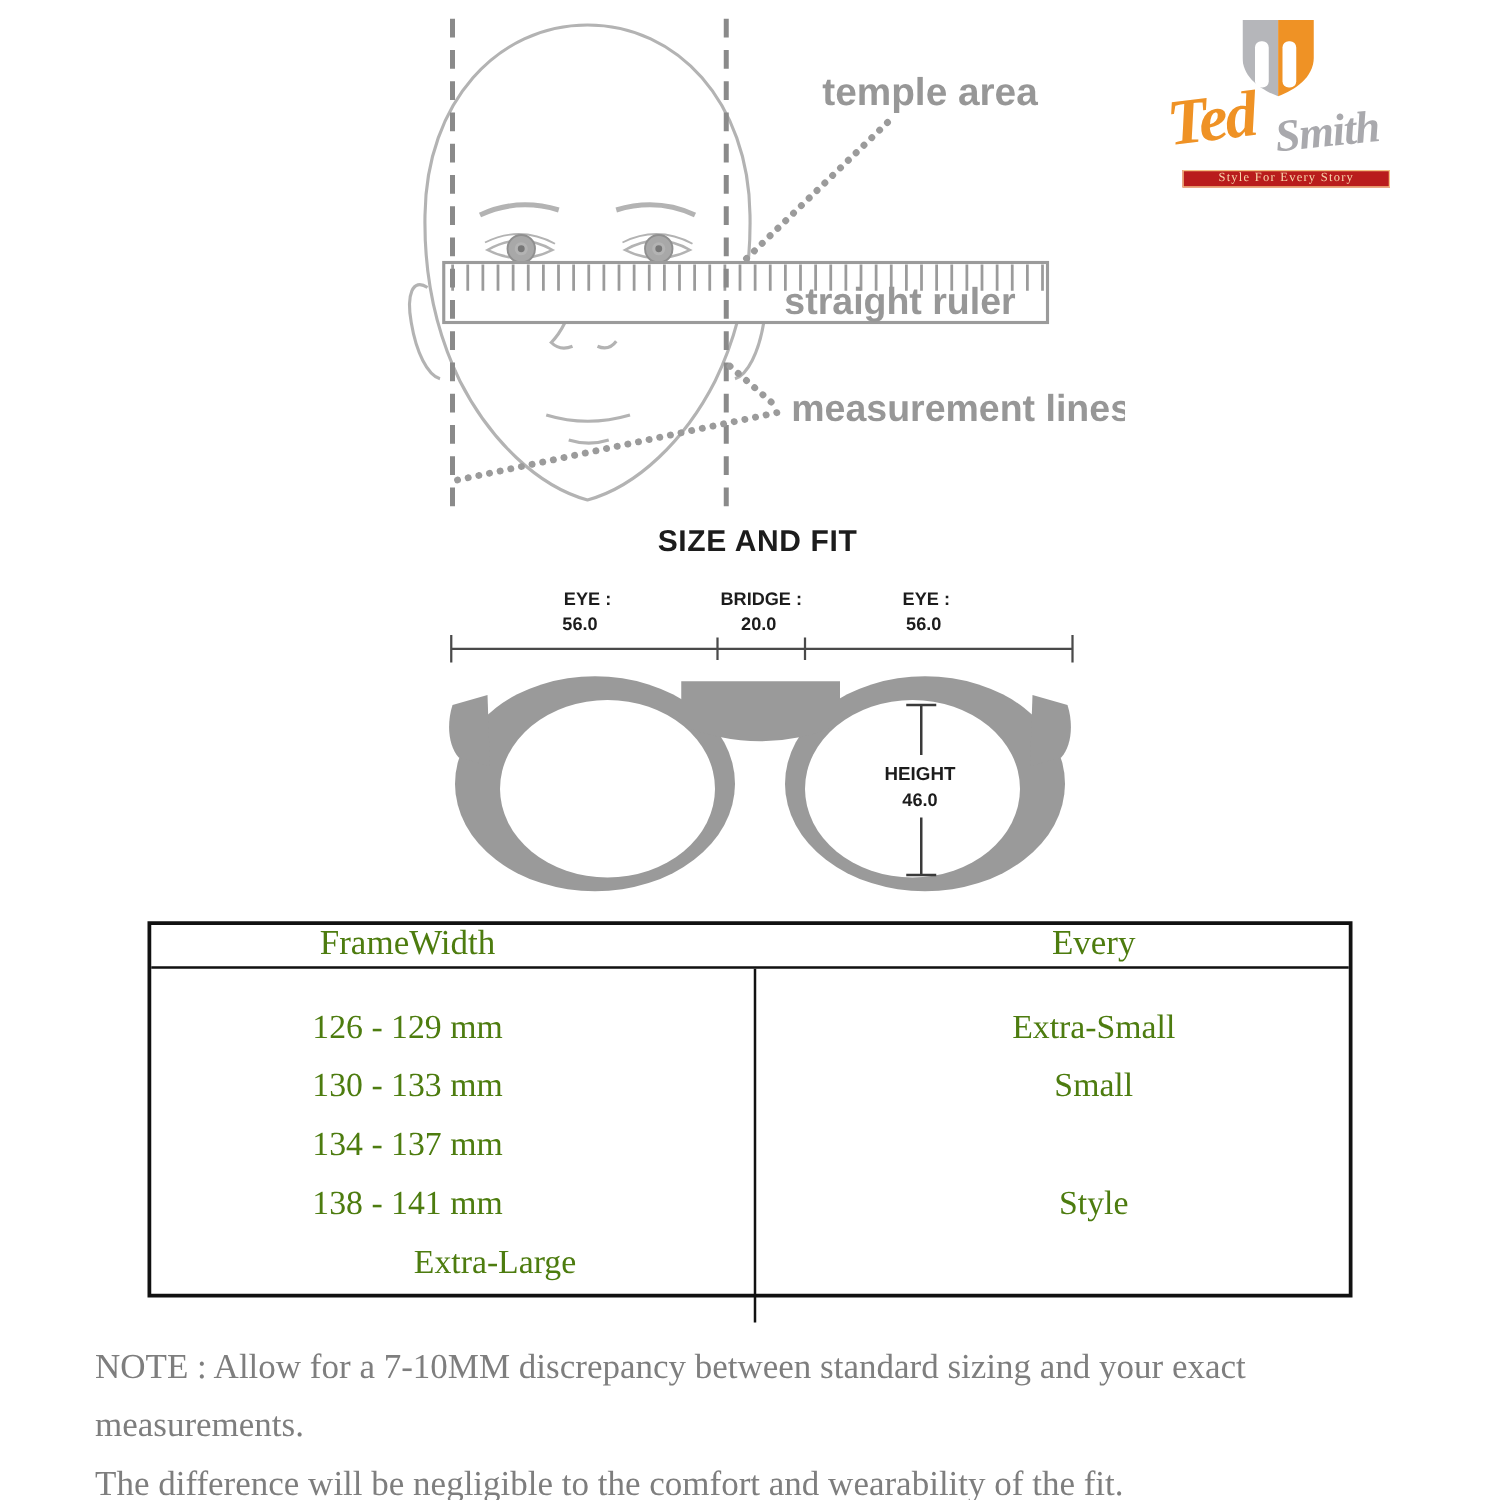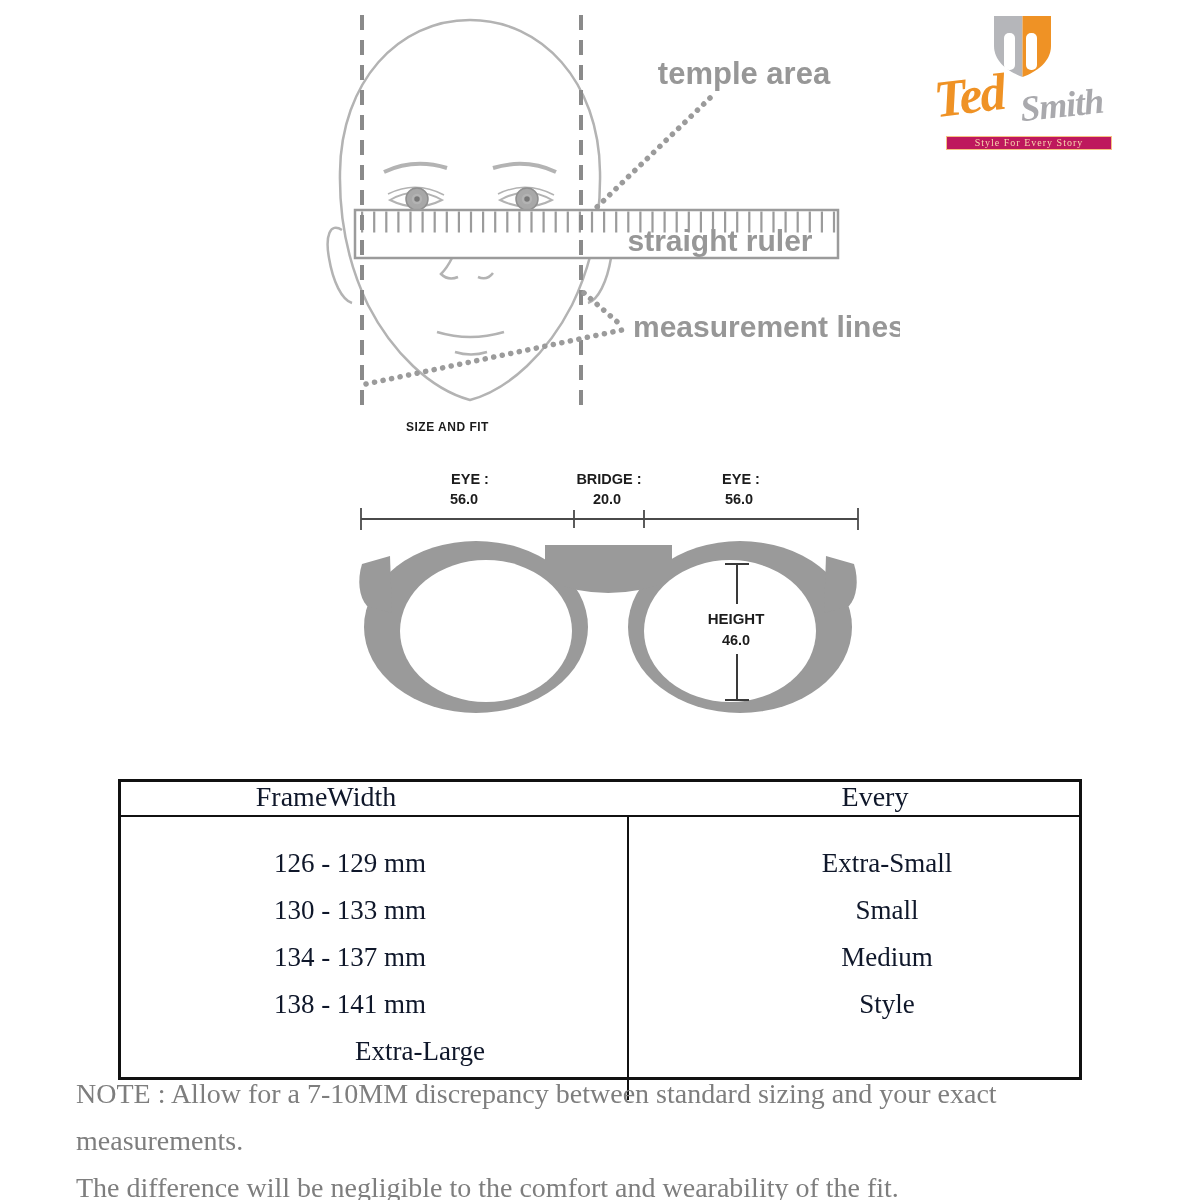--- a/index.html
+++ b/index.html
@@ -10,37 +10,37 @@
   
   #logo{left:930px;top:14px;width:210px;height:140px;}
   #logo .shield{position:absolute;left:64px;top:2px;}
   #logo .ted{position:absolute;left:4px;top:52px;font-family:"Liberation Serif",serif;
              font-style:italic;font-weight:bold;font-size:52px;color:#ef9225;
              transform:rotate(-7deg);letter-spacing:-2px;}
   #logo .smith{position:absolute;left:90px;top:70px;font-family:"Liberation Serif",serif;
              font-style:italic;font-weight:bold;font-size:36px;color:#a9a9ad;
              transform:rotate(-6deg);letter-spacing:-1px;}
   #logo .tagline{position:absolute;left:16px;top:122px;width:166px;height:14px;
-             background:#be185d;border:1px solid #f6c183;box-sizing:border-box;
+             background:#b91c1c;border:1px solid #f6c183;box-sizing:border-box;
              font-family:"Liberation Serif",serif;font-size:10px;line-height:12px;
              text-align:center;color:#f9d9ae;letter-spacing:1px;}
 
   
-  #sizefit-title{left:406px;top:420px;width:400px;
-             font-size:12px;font-weight:bold;color:#1c1c1c;letter-spacing:0.5px;}
+  #sizefit-title{left:406px;top:420px;width:400px;text-align:center;
+             font-size:24px;font-weight:bold;color:#1c1c1c;letter-spacing:0.5px;}
 
   
-  #size-table{left:118px;top:779px;width:964px;height:301px;border:3px solid #111;
-             box-sizing:border-box;font-family:"Liberation Serif",serif;color:#0f172a;}
+  #size-table{left:118px;top:737px;width:964px;height:301px;border:3px solid #111;
+             box-sizing:border-box;font-family:"Liberation Serif",serif;color:#4d7c0f;}
   #size-table .thead{display:grid;grid-template-columns:482px 1fr;height:33px;
              border-bottom:2px solid #111;}
   #size-table .thead div{font-size:28px;line-height:30px;text-align:center;}
   #size-table .col-frame{transform:translateX(-36px);}
   #size-table .col-size{transform:translateX(34px);}
-  #size-table .tbody{position:relative;height:260px;margin-left:24px;}
+  #size-table .tbody{position:relative;height:260px;}
   #size-table .vline{position:absolute;left:482px;top:0;bottom:0;width:2px;background:#111;}
   #size-table .trow{display:grid;grid-template-columns:482px 1fr;height:47px;}
   #size-table .tbody{padding-top:23px;}
   #size-table .trow div{font-size:27px;line-height:47px;text-align:center;}
 
   
   #note{left:76px;top:1070px;width:1090px;font-family:"Liberation Serif",serif;
         font-size:28px;color:#7e7e7e;line-height:47px;}
 </style>
 </head>
@@ -156,21 +156,20 @@
       <div class="trow">
         <div class="col-frame">126 - 129 mm</div>
         <div class="col-size">Extra-Small</div>
       </div>
       <div class="trow">
         <div class="col-frame">130 - 133 mm</div>
         <div class="col-size">Small</div>
       </div>
       <div class="trow">
         <div class="col-frame">134 - 137 mm</div>
-        <div class="col-size">Medium</div>
       </div>
       <div class="trow">
         <div class="col-frame">138 - 141 mm</div>
         <div class="col-size">Style</div>
       </div>
       <div class="trow">
         <div class="col-size">Extra-Large</div>
       </div>
     </div>
   </div>

